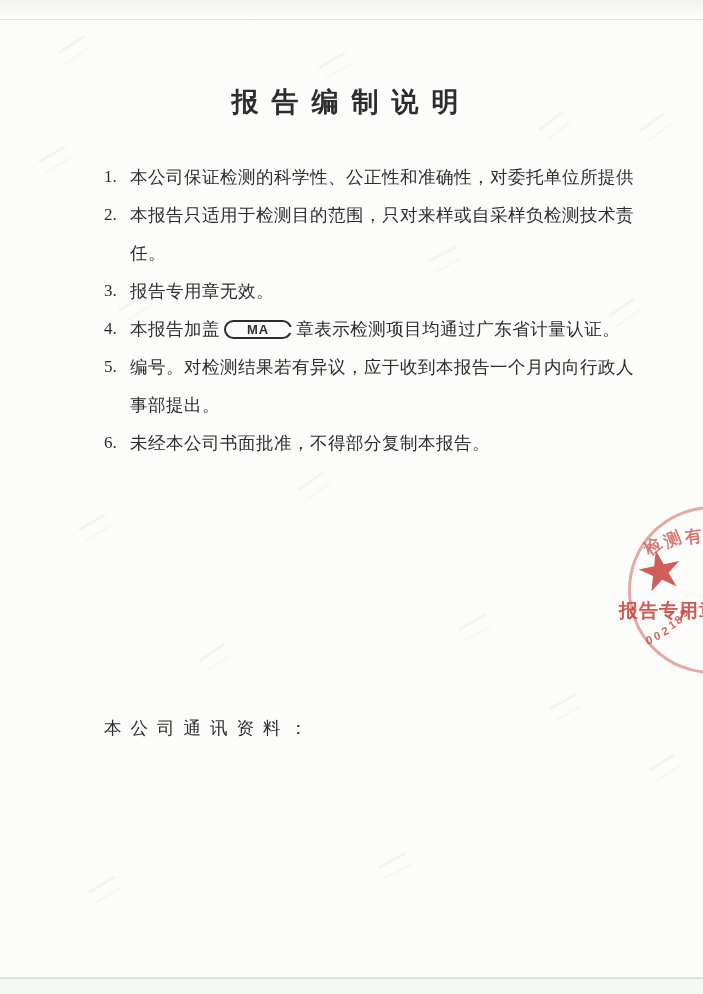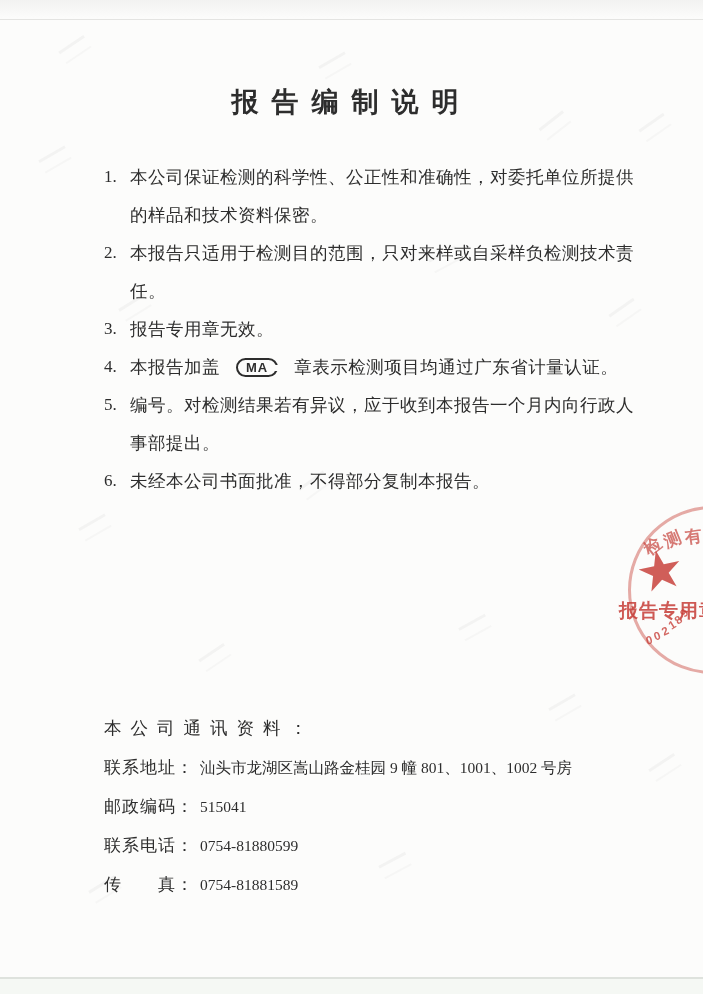--- a/index.html
+++ b/index.html
@@ -31,21 +31,21 @@
   .note-item{display:flex;align-items:flex-start;}
   .note-num{width:26px;flex-shrink:0;font-size:17px;line-height:38px;}
   .note-lines{flex:1;}
   .note-line{font-size:17.5px;line-height:38px;letter-spacing:0.5px;white-space:nowrap;}
   
   .cma{
     display:inline-block;position:relative;
     border:2.5px solid #2d2d2d;border-radius:11px;
     font-family:"Liberation Sans","DejaVu Sans",sans-serif;
     font-size:13px;font-weight:bold;letter-spacing:1px;
-    line-height:15px;padding:0 8px;margin:0 16px;vertical-align:1px;
+    line-height:15px;padding:0 21px;margin:0 4px;vertical-align:1px;
   }
   .cma::after{
     content:"";position:absolute;right:-4px;top:50%;
     transform:translateY(-50%);width:5px;height:6px;background:#fcfcfb;
   }
   
   .contact-heading{
     position:absolute;left:104px;top:716px;
     font-size:17.5px;letter-spacing:9px;
   }
@@ -95,21 +95,20 @@
   <div class="wm" style="left:650px;top:760px;transform:rotate(-33deg);"></div>
 
   <div class="title">报告编制说明</div>
 
   <div class="notes">
 
     <div class="note-item">
       <span class="note-num">1.</span>
       <div class="note-lines">
         <div class="note-line">本公司保证检测的科学性、公正性和准确性，对委托单位所提供</div>
-        <div class="note-line">的样品和技术资料保密。</div>
       </div>
     </div>
 
     <div class="note-item">
       <span class="note-num">2.</span>
       <div class="note-lines">
         <div class="note-line">本报告只适用于检测目的范围，只对来样或自采样负检测技术责</div>
         <div class="note-line">任。</div>
       </div>
     </div>
@@ -140,38 +139,20 @@
       <span class="note-num">6.</span>
       <div class="note-lines">
         <div class="note-line">未经本公司书面批准，不得部分复制本报告。</div>
       </div>
     </div>
 
   </div>
 
   <div class="contact-heading">本公司通讯资料：</div>
 
-  <div class="contact-rows">
-    <div class="contact-row">
-      <span class="contact-label">联系地址：</span>
-      <span class="contact-value">汕头市龙湖区嵩山路金桂园 9 幢 801、1001、1002 号房</span>
-    </div>
-    <div class="contact-row">
-      <span class="contact-label">邮政编码：</span>
-      <span class="contact-value">515041</span>
-    </div>
-    <div class="contact-row">
-      <span class="contact-label">联系电话：</span>
-      <span class="contact-value">0754-81880599</span>
-    </div>
-    <div class="contact-row">
-      <span class="contact-label">传　　真：</span>
-      <span class="contact-value">0754-81881589</span>
-    </div>
-  </div>
 
   <div class="stamp">
     <div class="stamp-ring"></div>
     <span class="stamp-arc-char" style="left:16px;top:29px;transform:rotate(-38deg);">检</span>
     <span class="stamp-arc-char" style="left:36px;top:22px;transform:rotate(-22deg);">测</span>
     <span class="stamp-arc-char" style="left:57px;top:19px;transform:rotate(-8deg);">有</span>
 
     <span class="stamp-star">★</span>
     <div class="stamp-line">报告专用章</div>
     <span class="stamp-digit" style="left:18px;top:128px;transform:rotate(-14deg);">0</span>

